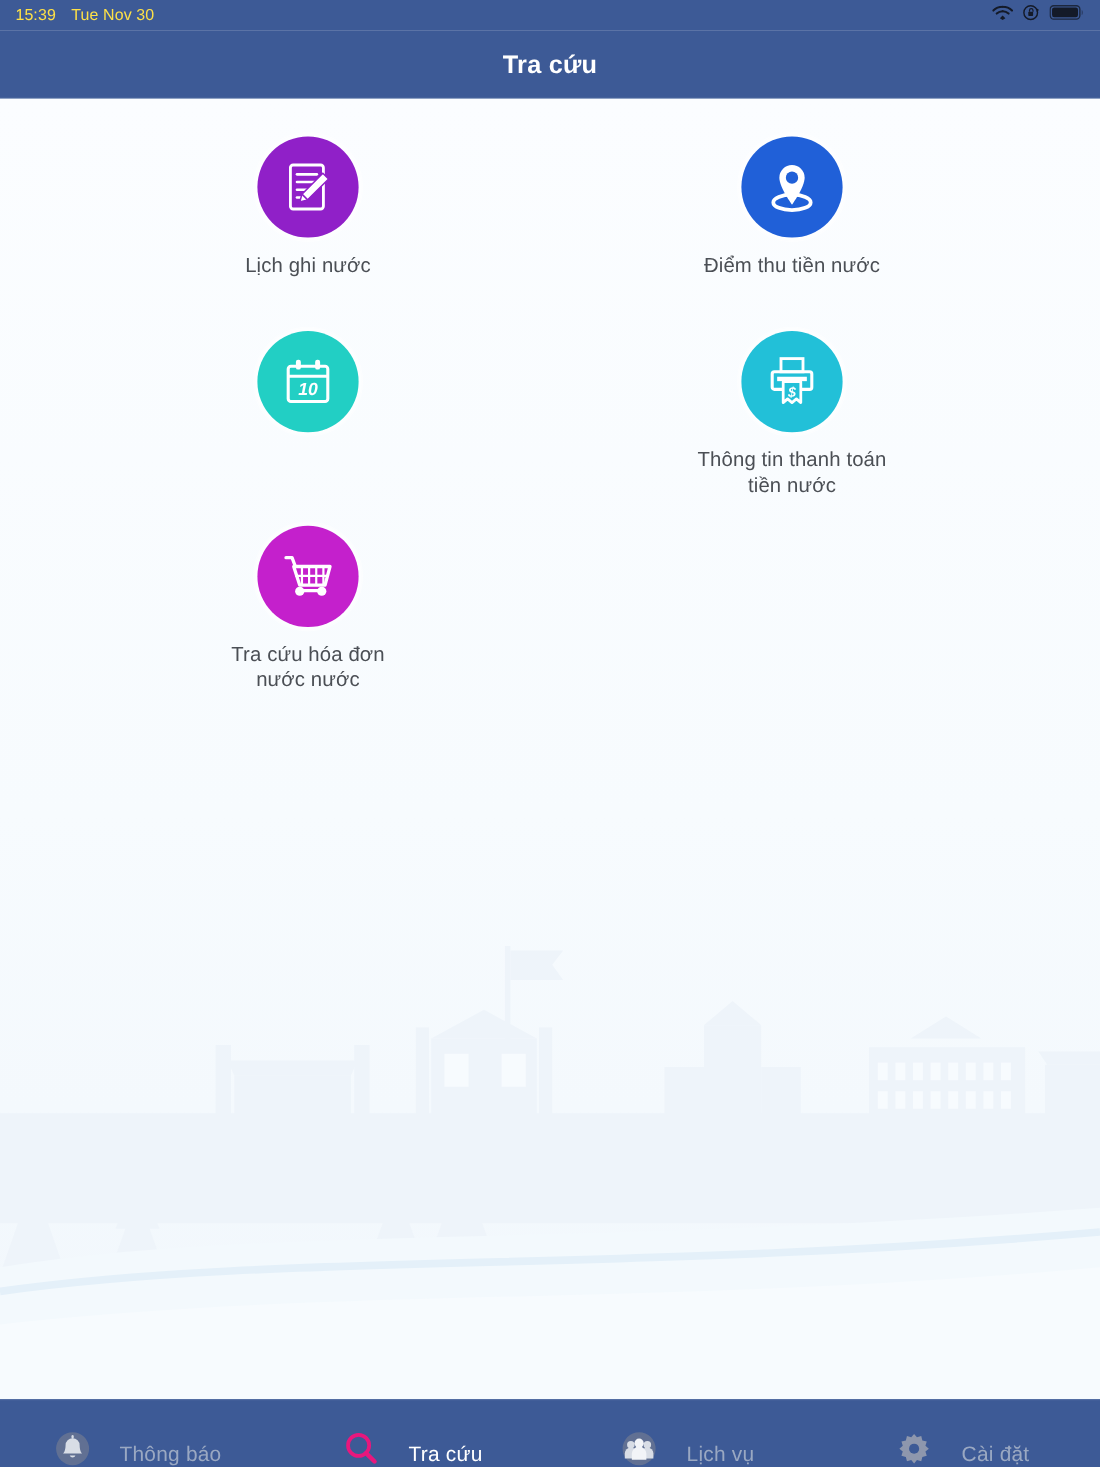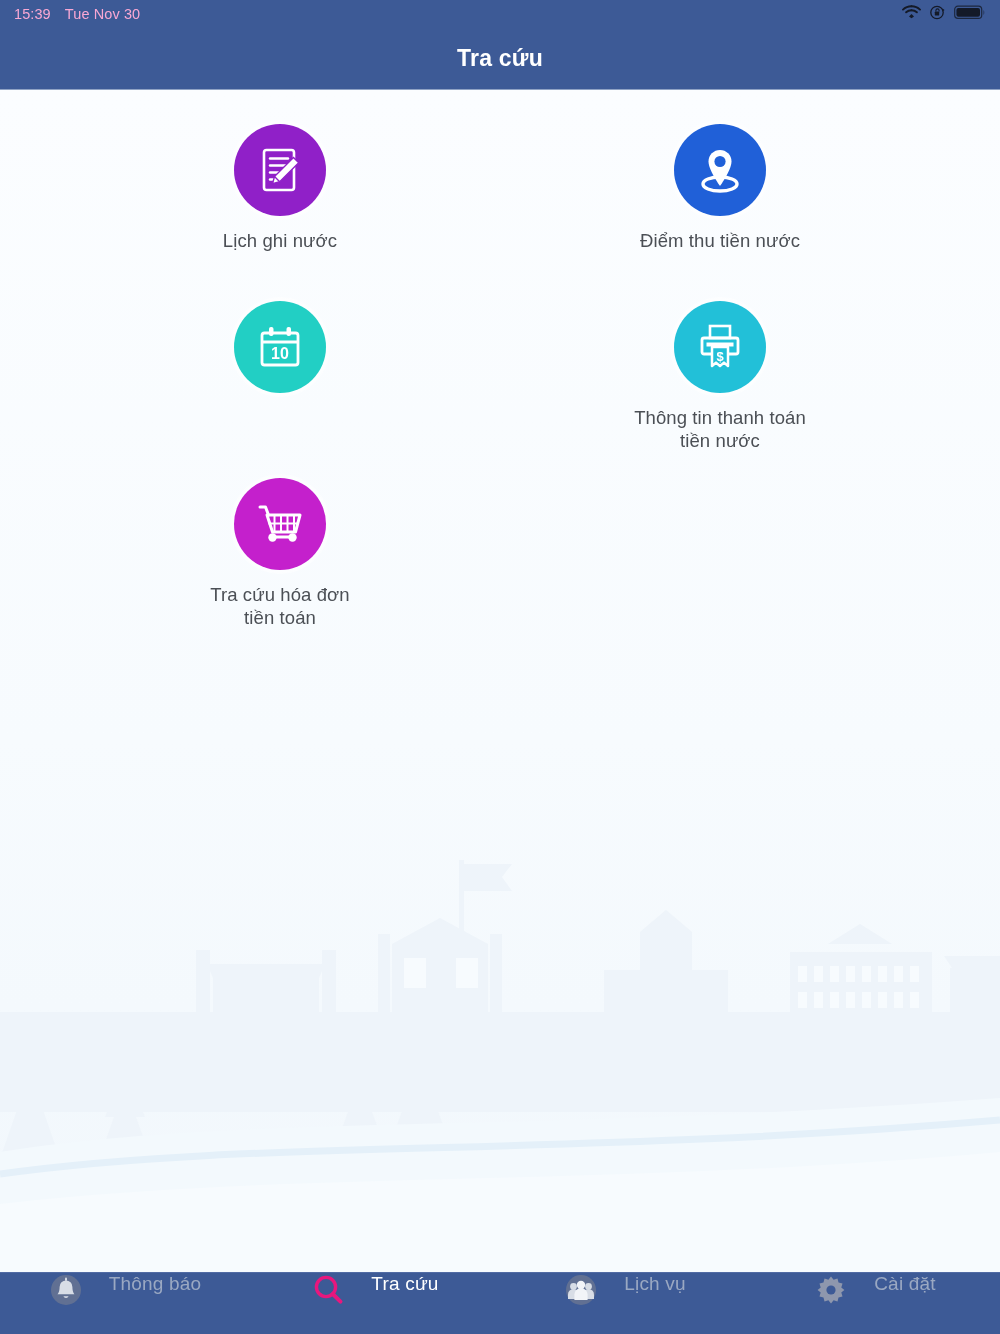--- a/index.html
+++ b/index.html
@@ -29,21 +29,21 @@
     padding: 0 14px;
     flex: 0 0 auto;
     position: relative;
     z-index: 5;
   }
   .status-left {
     display: flex;
     align-items: flex-start;
     gap: 14px;
     font-size: 14.5px;
-    color: #f9a8d4;
+    color: #fde047;
     font-weight: 500;
     letter-spacing: 0.1px;
   }
   .status-right {
     margin-left: auto;
     display: flex;
     align-items: center;
     gap: 9px;
   }
   .status-icon { display: block; }
@@ -104,20 +104,21 @@
 
   .tile-circle {
     width: 92px;
     height: 92px;
     border-radius: 50%;
     display: flex;
     align-items: center;
     justify-content: center;
     position: relative;
     box-shadow: 0 0 0 3px rgba(255,255,255,0.55);
+    font-style: italic;
   }
   .tile-circle::after {
     content: "";
     position: absolute;
     inset: -4px;
     border-radius: 50%;
     border: 1.5px solid rgba(255,255,255,0.5);
   }
   .tile-circle svg { display: block; }
 
@@ -138,21 +139,21 @@
     background: #3d5a96;
     display: flex;
     flex: 0 0 auto;
     border-top: 1px solid #516ba4;
     position: relative;
     z-index: 5;
   }
   .tab {
     flex: 1 1 0;
     display: flex;
-    align-items: flex-start;
+    align-items: flex-end;
     justify-content: center;
     gap: 26px;
     cursor: pointer;
     user-select: none;
   }
   .tab-icon { display: flex; align-items: center; justify-content: center; }
   .tab-label {
     font-size: 19px;
     letter-spacing: 0.2px;
   }
@@ -342,21 +343,21 @@
                 <line x1="41" y1="18" x2="41" y2="35"></line>
                 <line x1="15.5" y1="26.5" x2="45" y2="26.5"></line>
               </g>
               <path d="M19.5 40 h20" stroke="#fff" stroke-width="3" stroke-linecap="round"></path>
               <circle cx="19.5" cy="40.5" r="4.2" fill="#fff"></circle>
               <circle cx="39.5" cy="40.5" r="4.2" fill="#fff"></circle>
             </svg>
           </span>
         </div>
         <div class="tile-label">Tra cứu hóa đơn
-tiền toán</div>
+nước nước</div>
       </div>
 
     </div>
   </div>
 
   <div class="tabbar">
 
     <div class="tab inactive">
       <span class="tab-icon">
         <svg width="34" height="34" viewBox="0 0 34 34">

